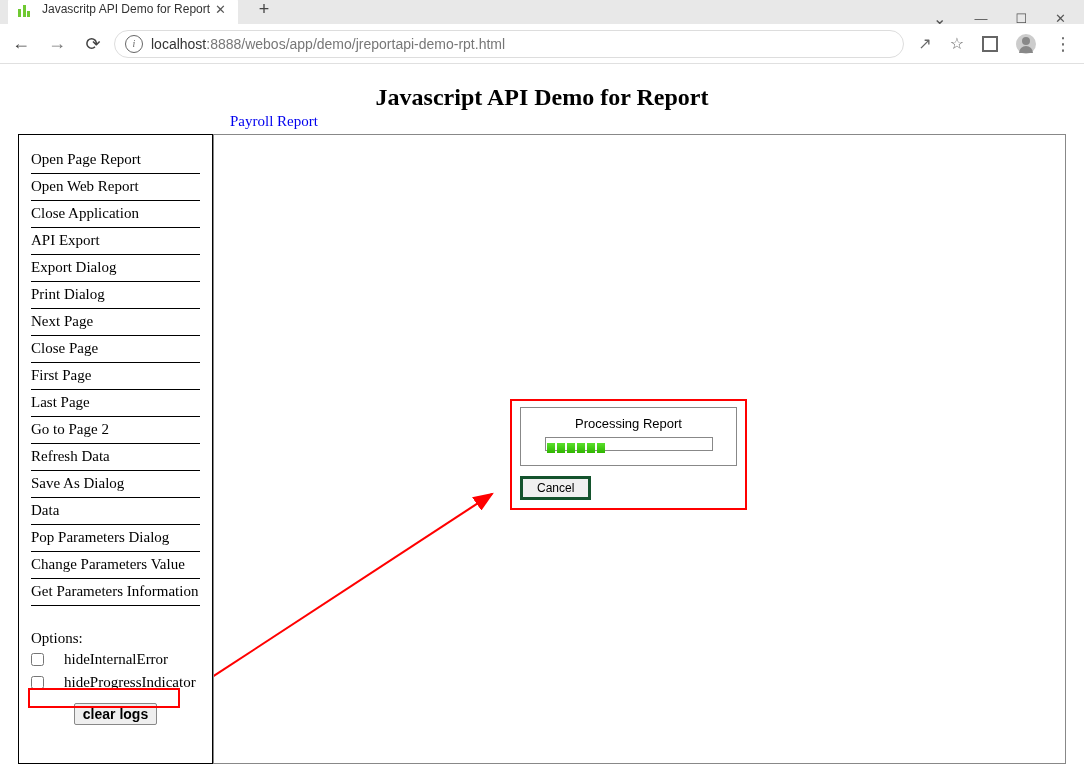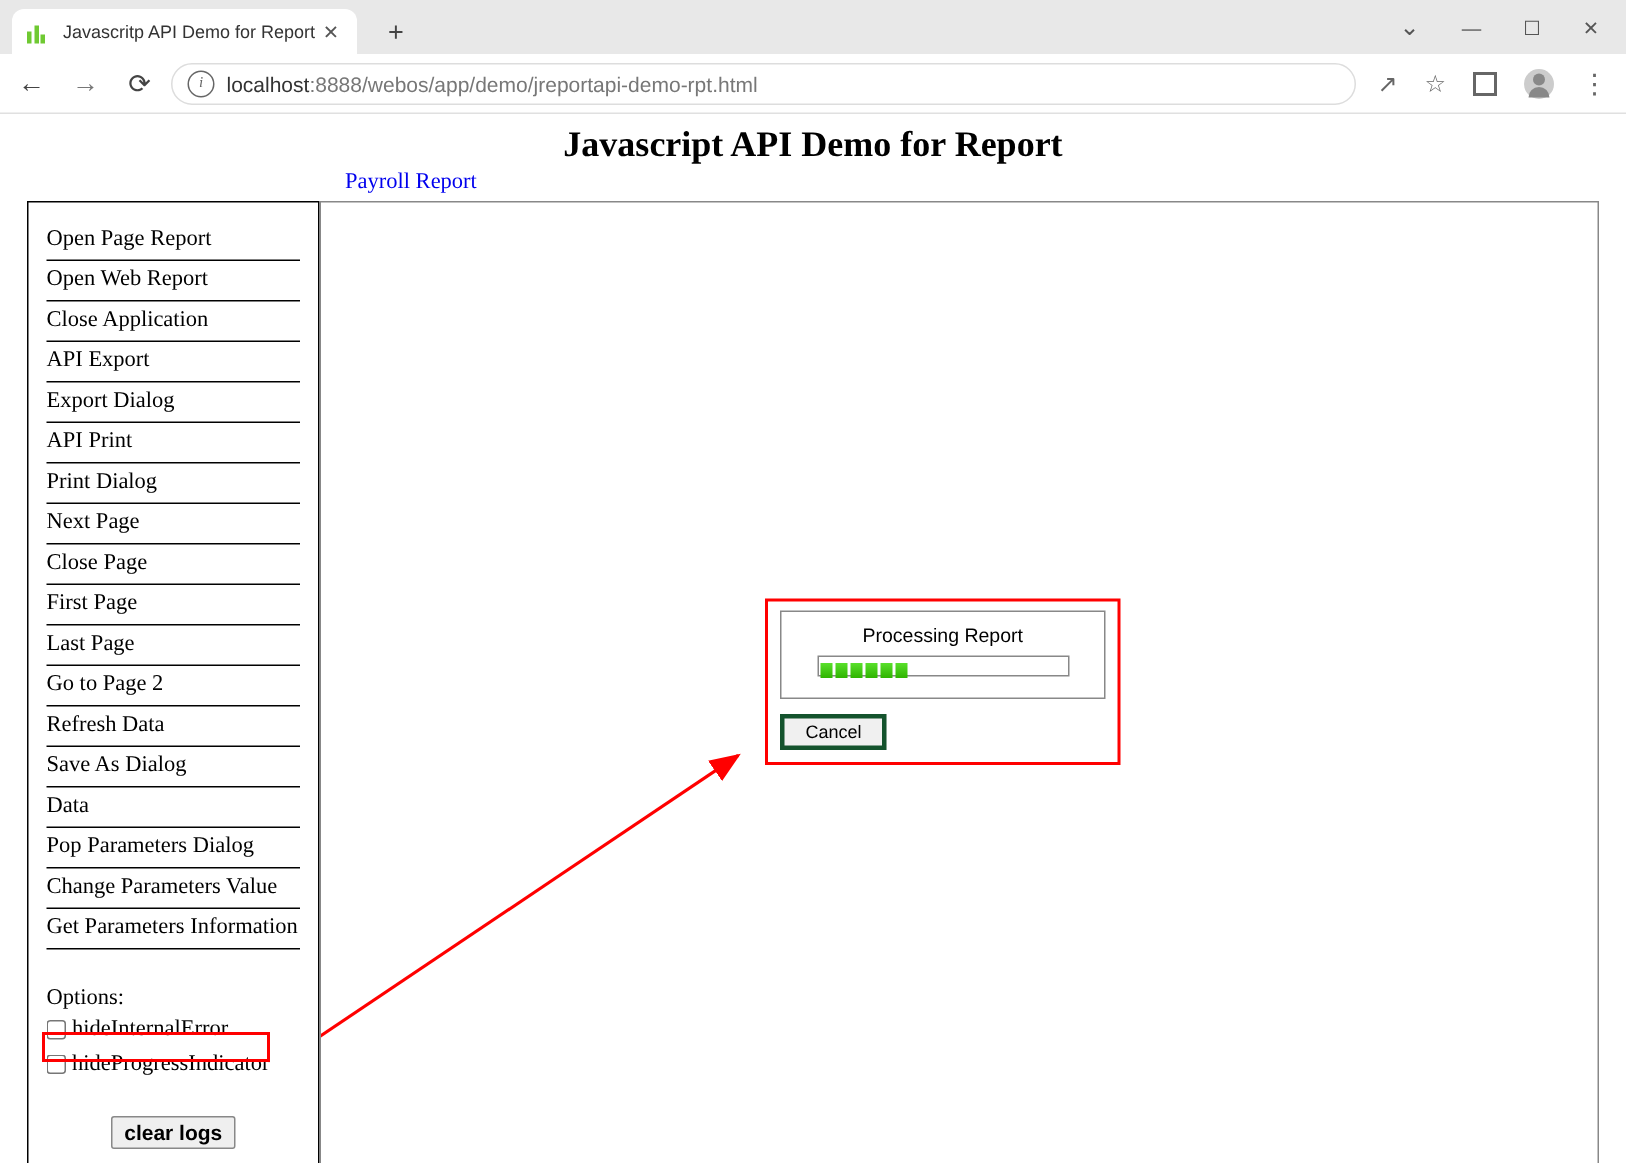--- a/index.html
+++ b/index.html
@@ -1,21 +1,21 @@
 <!DOCTYPE html>
 <html><head>
 <meta charset="utf-8">
 <style>
   * { box-sizing: border-box; }
   html, body { margin:0; padding:0; height:100%; font-family: Arial, Helvetica, sans-serif; }
   body { background:#fff; width:1084px; height:775px; overflow:hidden; position:relative; }
 
   
   .chrome { width:100%; }
-  .tab-strip { height:36px; background:#e8e8e8; position:relative; display:flex; align-items:flex-end; padding-top:2px; }
+  .tab-strip { height:24px; background:#e8e8e8; position:relative; display:flex; align-items:flex-end; padding-top:2px; }
   .tab { background:#fff; height:30px; border-top-left-radius:8px; border-top-right-radius:8px;
          display:flex; align-items:center; padding:0 10px; margin-left:8px; font-size:12px; color:#333;
          width:230px; position:relative; }
   .tab .favicon { width:16px; height:16px; margin-right:8px; display:flex; align-items:flex-end; gap:1.5px; }
   .tab .favicon span { display:inline-block; width:3px; background:#6fc932; }
   .tab .favicon .b1{height:8px;} .tab .favicon .b2{height:12px;} .tab .favicon .b3{height:6px;}
   .tab .tab-title { flex:1; white-space:nowrap; overflow:hidden; text-overflow:ellipsis; }
   .tab .close-x { font-size:13px; color:#555; padding:0 2px; }
   .new-tab { width:28px; height:28px; border-radius:50%; display:flex; align-items:center;
              justify-content:center; color:#444; font-size:18px; margin-left:12px; margin-bottom:1px; }
@@ -40,23 +40,23 @@
   .viewport { position:absolute; top:76px; left:0; right:0; bottom:0; overflow-y:scroll; overflow-x:hidden; }
 
   .page { padding:4px 0 20px 0; }
   h2.page-title { text-align:center; margin:4px 0 2px 0; font-family:"Times New Roman", serif; font-weight:bold; font-size:24px; }
   .report-link { color:#0000ee; font-family:"Times New Roman", serif; font-size:15px; display:block; margin-left:230px; margin-bottom:4px; }
 
   .layout { display:flex; gap:0; margin:0 18px; }
   .sidebar { width:195px; border:1px solid #000; padding:12px 12px 14px 12px; font-family:"Times New Roman", serif; font-size:15px; color:#000; }
   .action-item { border-bottom:1px solid #000; padding:4px 0 5px 0; cursor:pointer; }
   .options-title { margin-top:24px; }
-  .opt-row { display:flex; align-items:center; gap:4px; padding:4px 0 2px 0; }
+  .opt-row { display:flex; align-items:center; gap:20px; padding:4px 0 2px 0; }
   .opt-row input[type=checkbox]{ margin:0; }
-  .clearlogs-wrap{ text-align:center; margin-top:24px; }
+  .clearlogs-wrap{ text-align:center; margin-top:10px; }
   .clearlogs{ font-family:Arial,sans-serif; font-size:14px; font-weight:bold; background:#efefef;
               border:1px solid #888; border-radius:2px; padding:2px 8px; }
 
   .main { flex:1; border:1px solid #888; border-left:1px solid #888; position:relative; min-height:630px; }
 
   
   .dlg-border { position:absolute; top:264px; left:284px; width:237px; border:2px solid red; padding:6px 8px 8px 8px;margin-left:12px; }
   .dlg { border:1px solid #888; background:#fff; padding:6px 6px 8px 6px; text-align:center; font-family:Verdana, Tahoma, sans-serif; }
   .dlg .dlg-title{ font-size:13px; margin:2px 0 6px 0; }
   .barbox { border:1px solid #888; height:14px; width:168px; margin:0 auto 6px auto; padding:1px; text-align:left; }
@@ -116,21 +116,20 @@
     <a class="report-link">Payroll Report</a>
 
     <div class="layout">
       <div class="sidebar">
         <div id="actions">
             <div class="action-item">Open Page Report</div>
             <div class="action-item">Open Web Report</div>
             <div class="action-item">Close Application</div>
             <div class="action-item">API Export</div>
             <div class="action-item">Export Dialog</div>
-            <div class="action-item">API Print</div>
             <div class="action-item">Print Dialog</div>
             <div class="action-item">Next Page</div>
             <div class="action-item">Close Page</div>
             <div class="action-item">First Page</div>
             <div class="action-item">Last Page</div>
             <div class="action-item">Go to Page 2</div>
             <div class="action-item">Refresh Data</div>
             <div class="action-item">Save As Dialog</div>
             <div class="action-item">Data</div>
             <div class="action-item">Pop Parameters Dialog</div>

